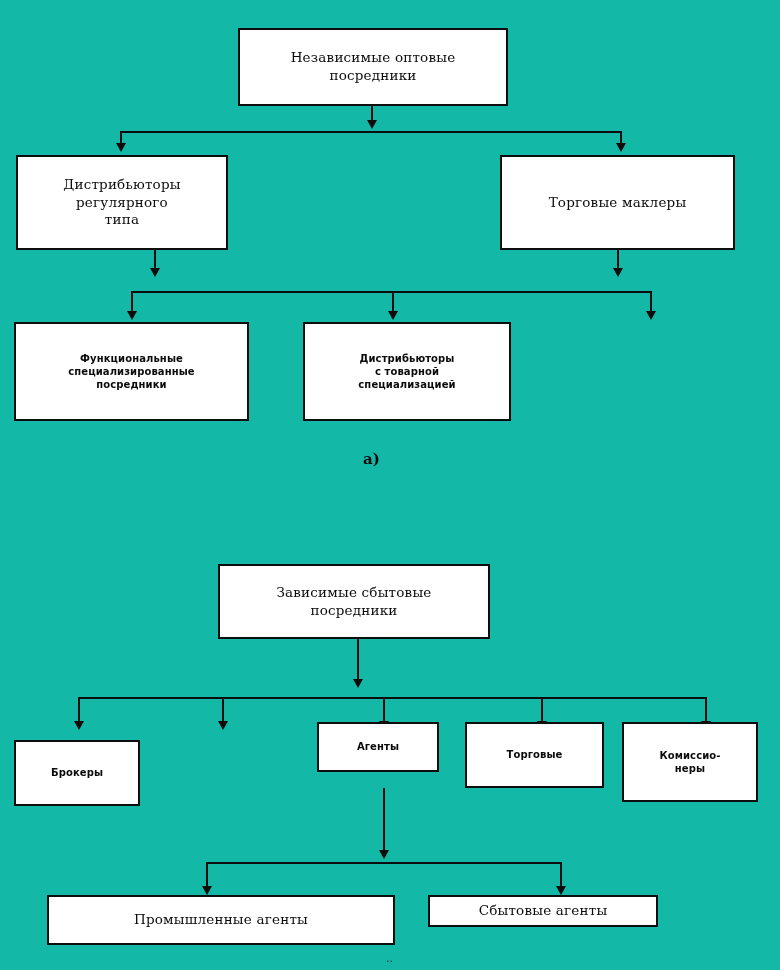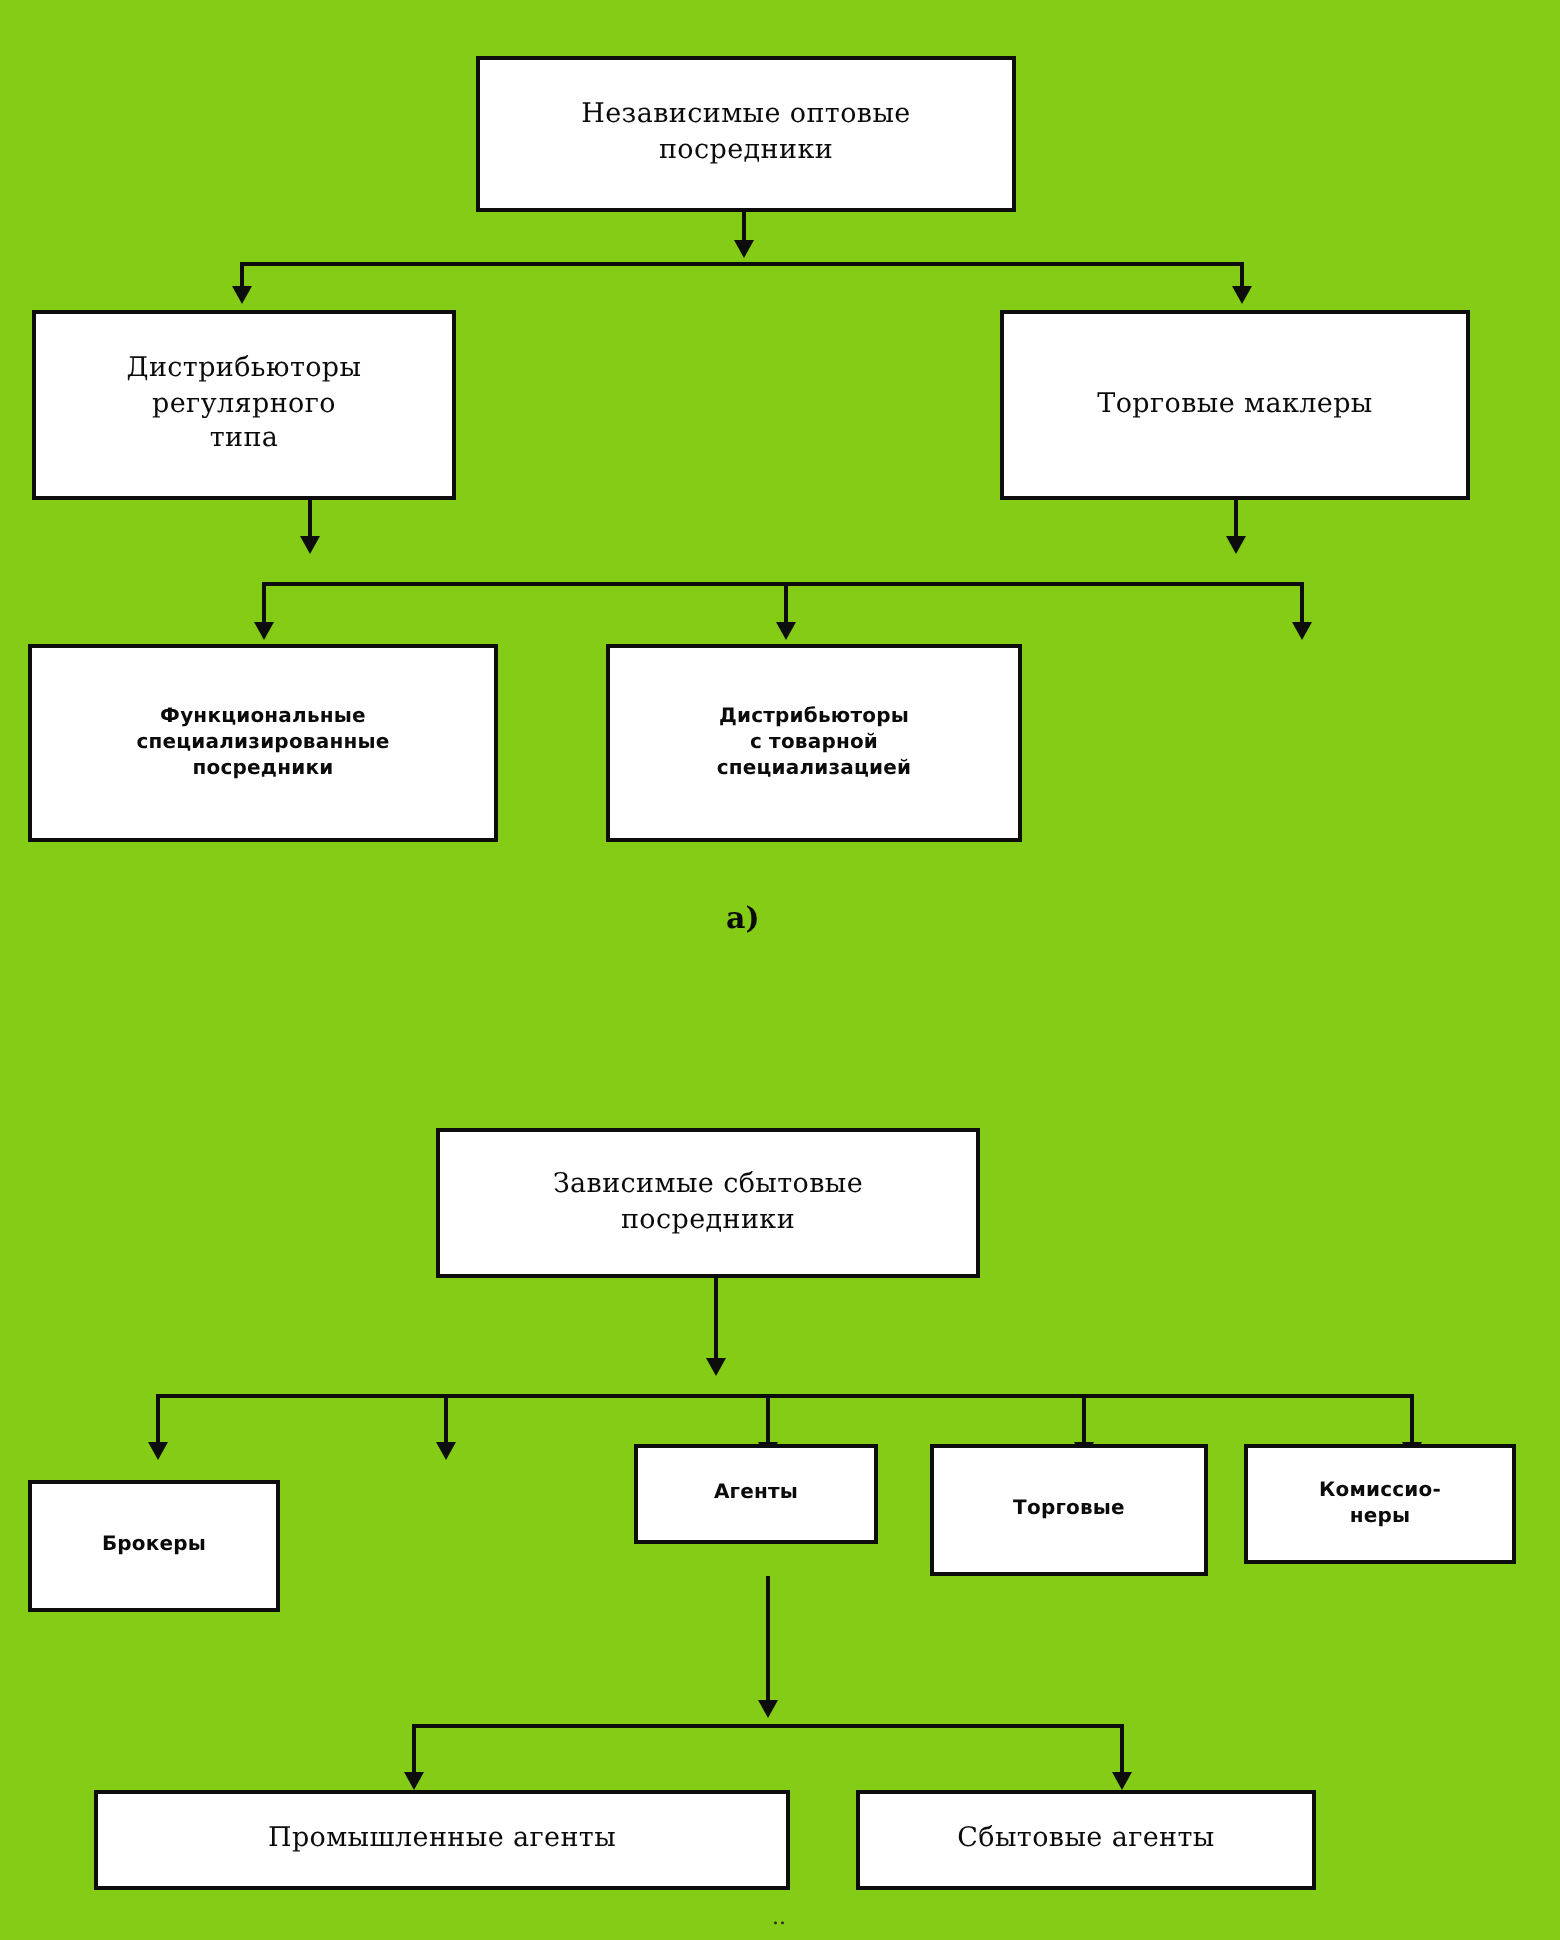--- a/index.html
+++ b/index.html
@@ -4,21 +4,21 @@
 <style>
   html, body {
     margin: 0;
     padding: 0;
     background: #ffffff;
   }
   #page {
     position: relative;
     width: 780px;
     height: 970px;
-    background: #84cc16;
+    background: #14b8a6;
     overflow: hidden;
     font-family: "DejaVu Serif", "Liberation Serif", serif;
   }
   .node {
     position: absolute;
     box-sizing: border-box;
     border: 2px solid #0d0d0d;
     background: #ffffff;
     display: flex;
     align-items: center;
@@ -154,37 +154,37 @@
 
 
   <div class="node sans-bold" style="left:317px; top:722px; width:122px; height:50px;">
     <span class="label">Агенты</span>
   </div>
 
   <div class="node sans-bold" style="left:465px; top:722px; width:139px; height:66px;">
     <span class="label">Торговые</span>
   </div>
 
-  <div class="node sans-bold" style="left:622px; top:722px; width:136px; height:60px;">
+  <div class="node sans-bold" style="left:622px; top:722px; width:136px; height:80px;">
     <span class="label">Комиссио-
 неры</span>
   </div>
 
   <div class="vline" style="left:383px; top:788px; height:66px;"></div>
   <div class="arrow" style="left:379px; top:850px;"></div>
 
   <div class="hline" style="left:206px; top:862px; width:356px;"></div>
   <div class="vline" style="left:206px; top:862px; height:28px;"></div>
   <div class="arrow" style="left:202px; top:886px;"></div>
   <div class="vline" style="left:560px; top:862px; height:28px;"></div>
   <div class="arrow" style="left:556px; top:886px;"></div>
 
   <div class="node serif-reg" style="left:47px; top:895px; width:348px; height:50px;">
     <span class="label">Промышленные агенты</span>
   </div>
 
-  <div class="node serif-reg" style="left:428px; top:895px; width:230px; height:50px;">
+  <div class="node serif-reg" style="left:428px; top:895px; width:230px; height:32px;">
     <span class="label">Сбытовые агенты</span>
   </div>
 
   <div class="page-footer-mark" style="left:386px; top:952px;">..</div>
 
 </div>
 
 </body></html>

